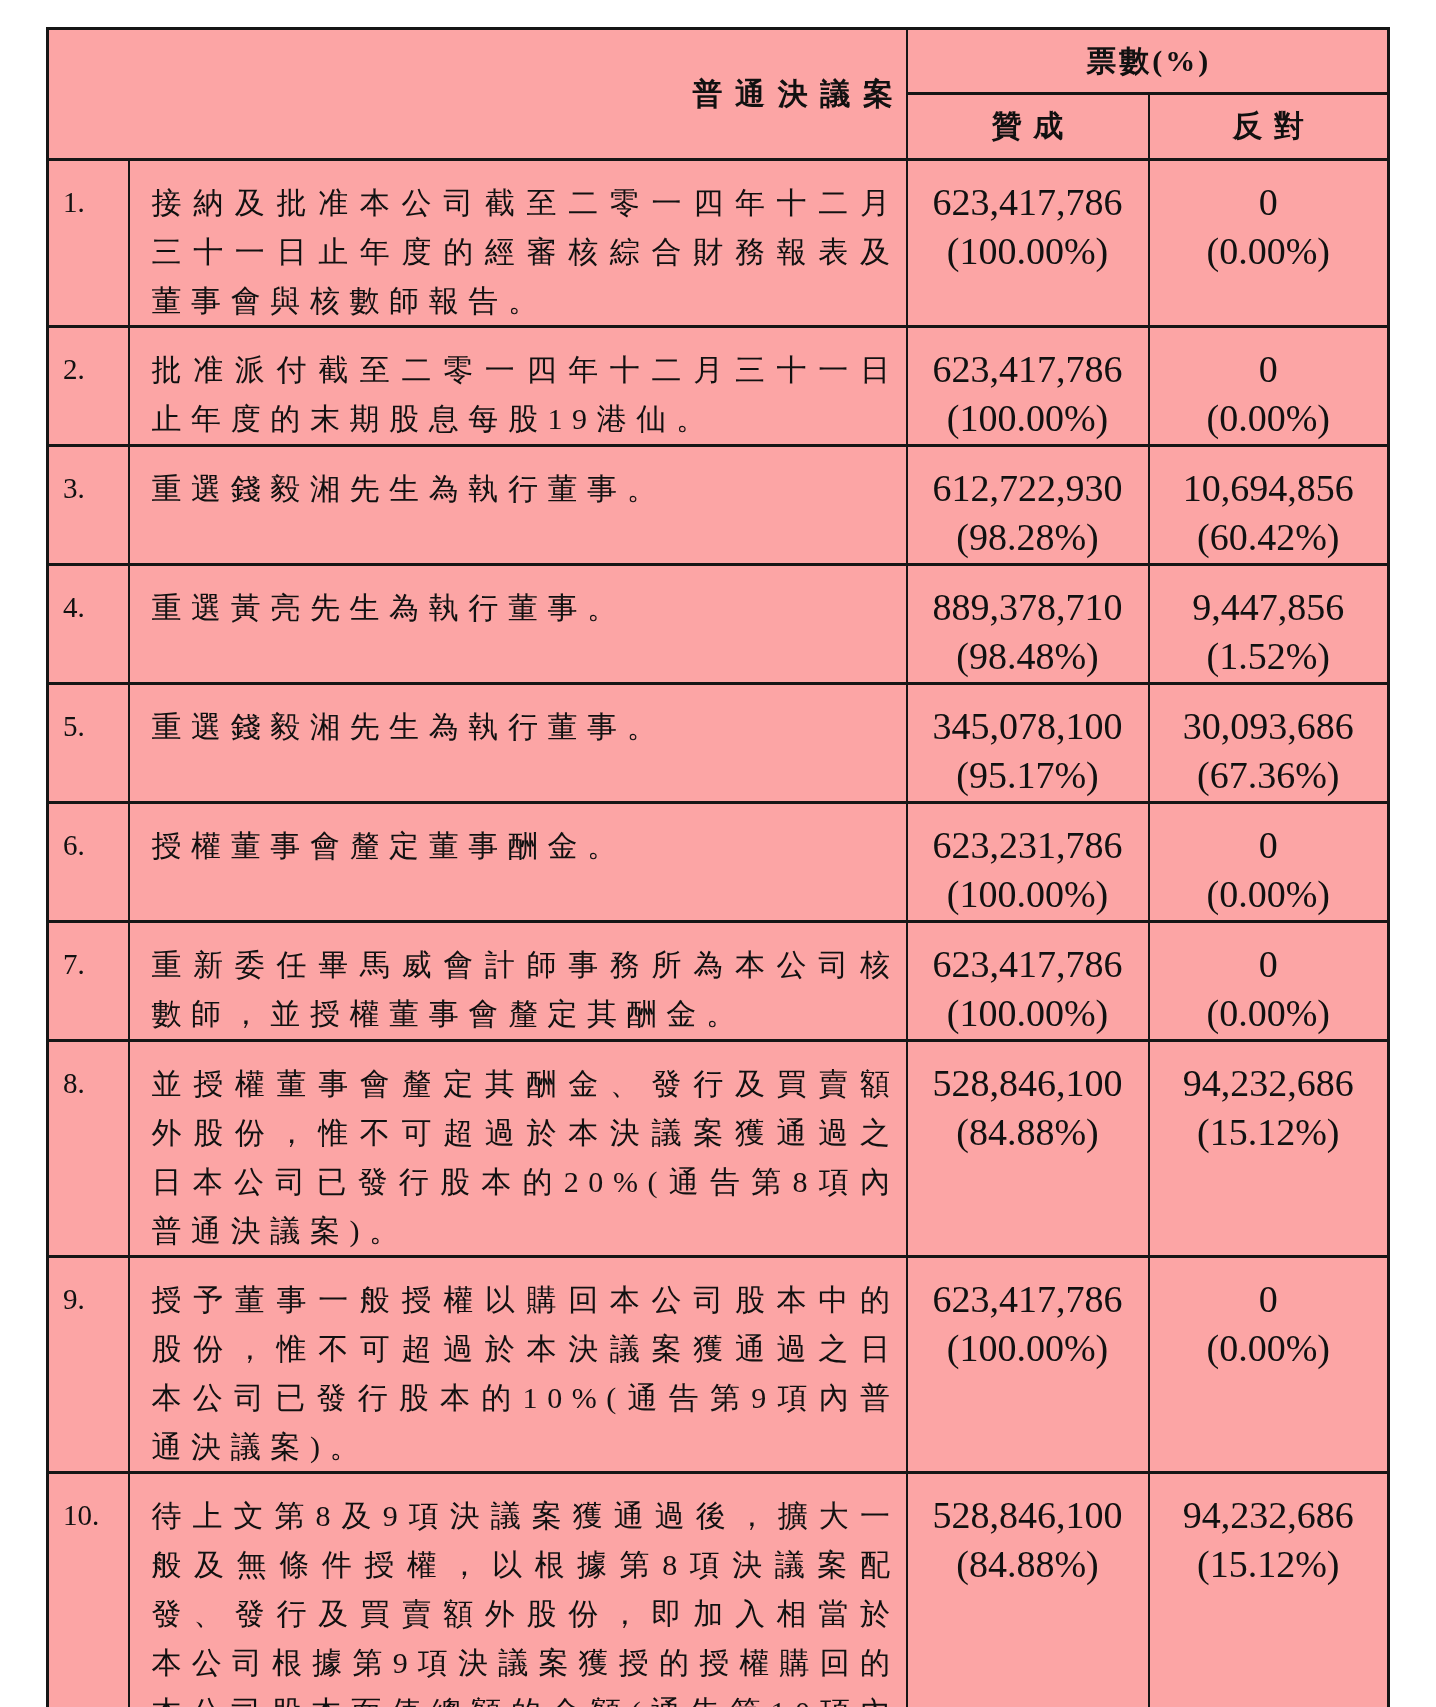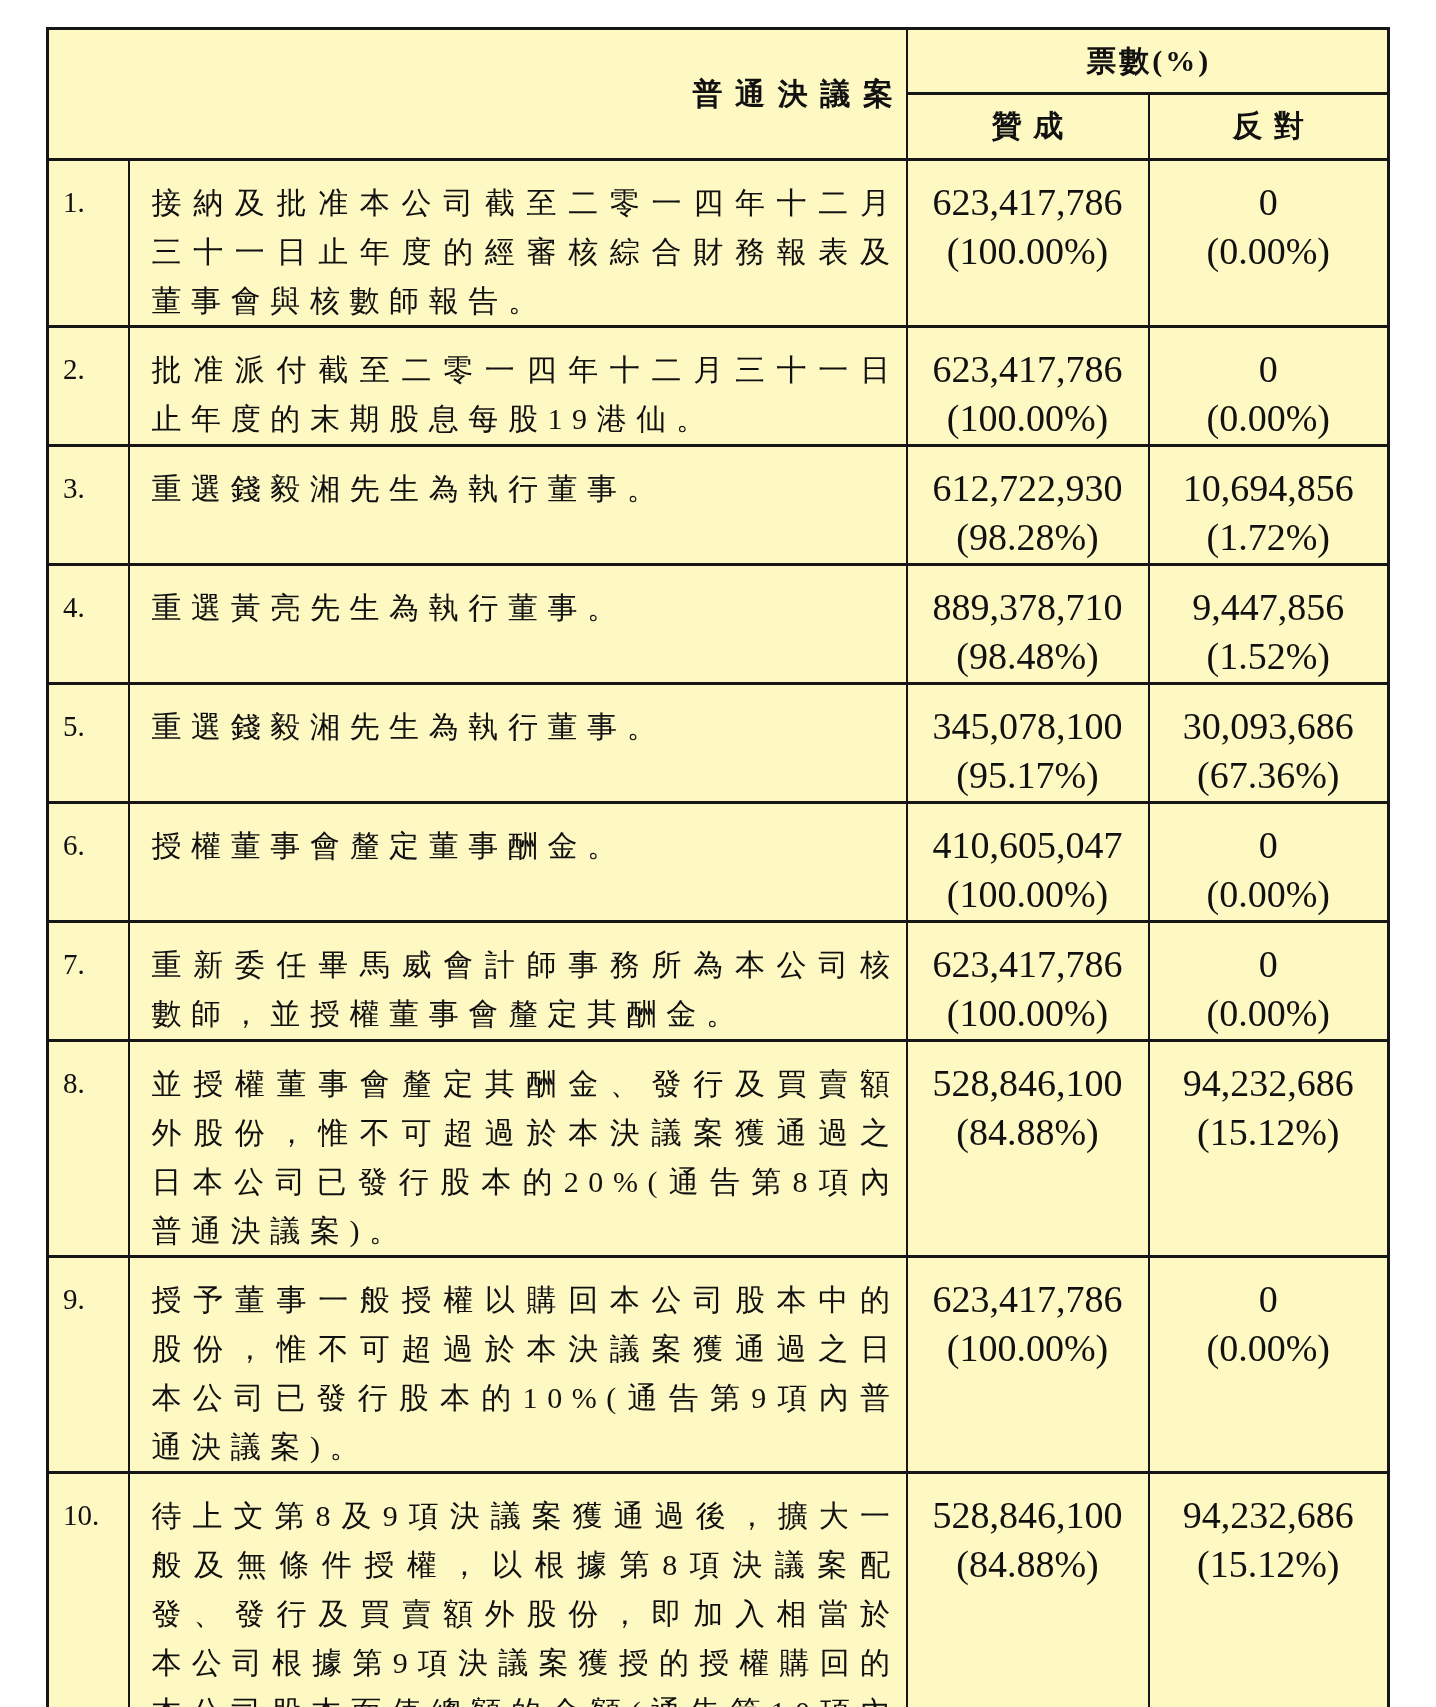--- a/index.html
+++ b/index.html
@@ -27,21 +27,21 @@
   col.c-num { width: 81px; }
   col.c-text { width: 778px; }
   col.c-for { width: 242px; }
   col.c-against { width: 240px; }
 
   th, td {
     border-left: 2px solid #161616;
     border-right: 2px solid #161616;
     border-top: 3px solid #161616;
     border-bottom: 3px solid #161616;
-    background: #fef9c3;
+    background: #fca5a5;
   }
 
   thead tr.h1 { height: 65px; }
   thead tr.h2 { height: 66px; }
   th {
     font-weight: bold;
     font-size: 30px;
     text-align: center;
     vertical-align: middle;
     padding: 0;
@@ -135,21 +135,21 @@
       </tr>
       <tr>
         <td class="num">3.</td>
         <td class="txt">重選錢毅湘先生為執行董事。</td>
         <td class="votes">
           <div>612,722,930</div>
           <div>(98.28%)</div>
         </td>
         <td class="votes">
           <div>10,694,856</div>
-          <div>(1.72%)</div>
+          <div>(60.42%)</div>
         </td>
       </tr>
       <tr>
         <td class="num">4.</td>
         <td class="txt">重選黃亮先生為執行董事。</td>
         <td class="votes">
           <div>889,378,710</div>
           <div>(98.48%)</div>
         </td>
         <td class="votes">
@@ -166,21 +166,21 @@
         </td>
         <td class="votes">
           <div>30,093,686</div>
           <div>(67.36%)</div>
         </td>
       </tr>
       <tr>
         <td class="num">6.</td>
         <td class="txt">授權董事會釐定董事酬金。</td>
         <td class="votes">
-          <div>410,605,047</div>
+          <div>623,231,786</div>
           <div>(100.00%)</div>
         </td>
         <td class="votes">
           <div>0</div>
           <div>(0.00%)</div>
         </td>
       </tr>
       <tr>
         <td class="num">7.</td>
         <td class="txt">重新委任畢馬威會計師事務所為本公司核數師，並授權董事會釐定其酬金。</td>

